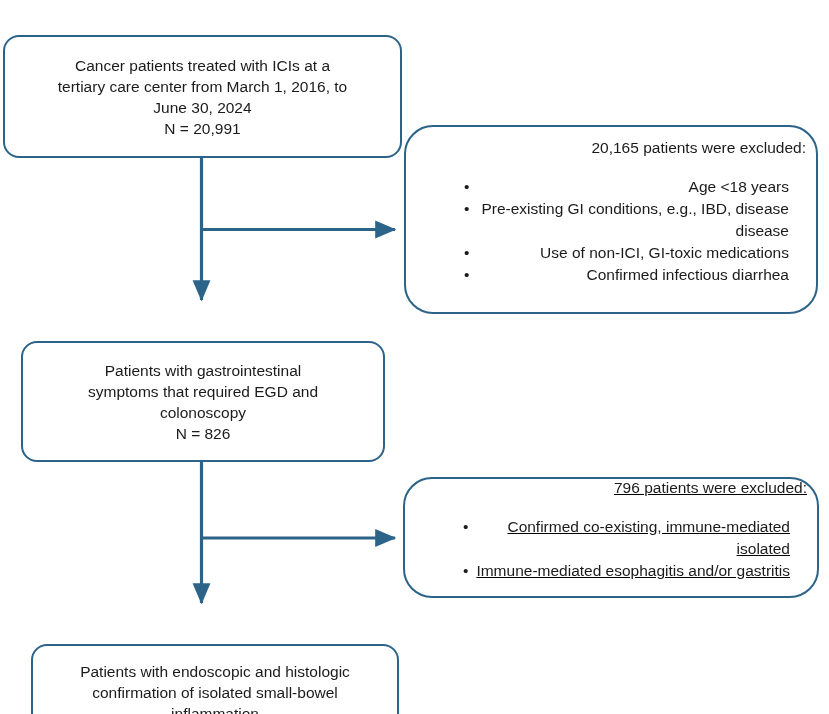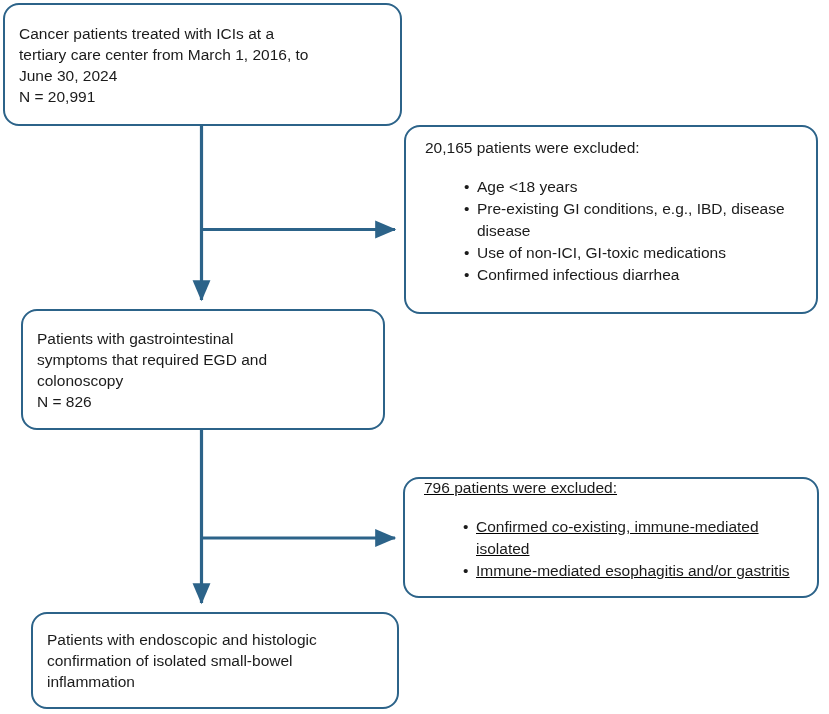--- a/index.html
+++ b/index.html
@@ -20,24 +20,26 @@
     position: absolute;
     box-sizing: border-box;
     border: 2px solid #2c6389;
     border-radius: 16px;
     background: #ffffff;
     display: flex;
     flex-direction: column;
     justify-content: center;
   }
   .node-center {
-    text-align: left;
+    text-align: center;
+    margin-top: 32px;
   }
   .node-left {
-    text-align: left;
+    text-align: right;
+    border-radius: 29px;
   }
   .line-txt {
     font-size: 15.5px;
     line-height: 21px;
     color: #1b1b1b;
     white-space: pre;
   }
   .main-body {
     padding: 0 14px;
   }

